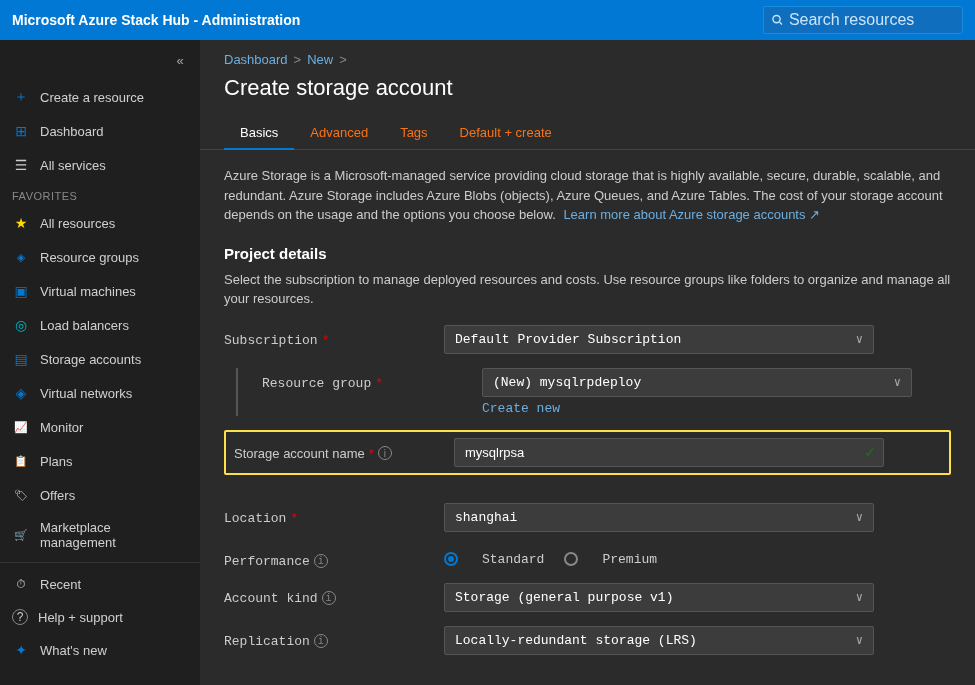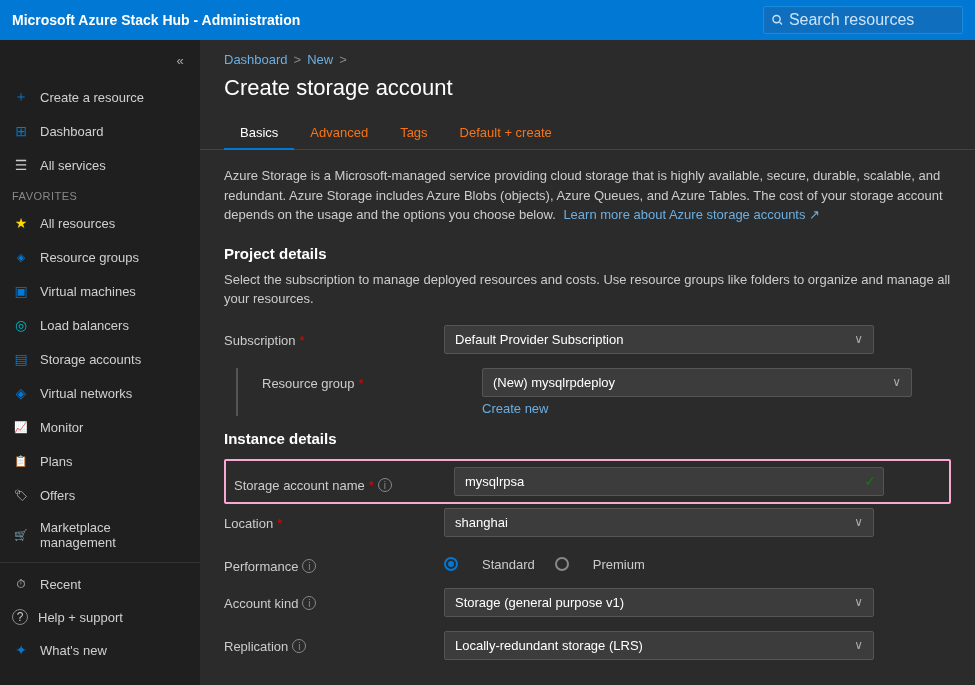--- a/index.html
+++ b/index.html
@@ -34,21 +34,21 @@
     .tab { padding: 8px 16px; cursor: pointer; color: #f97316; font-size: 13px; border-bottom: 2px solid transparent; margin-bottom: -1px; }
     .tab.active { color: #fff; border-bottom: 2px solid #0078d4; }
 
     .content { padding: 0 24px; }
     .description { font-size: 13px; color: #ccc; line-height: 1.5; margin-bottom: 20px; }
     .description a { color: #6caee0; text-decoration: none; }
 
     .section-title { font-size: 15px; font-weight: 600; color: #fff; margin-bottom: 8px; }
     .section-desc { font-size: 13px; color: #ccc; line-height: 1.5; margin-bottom: 16px; }
 
-    .form-row { display: flex; align-items: flex-start; margin-bottom: 14px; }
+    .form-row { display: flex; align-items: flex-start; margin-bottom: 14px; font-family: Liberation Mono, monospace; }
     .form-label { width: 220px; flex-shrink: 0; font-size: 13px; color: #ccc; padding-top: 8px; display: flex; align-items: center; gap: 4px; }
     .form-label .required { color: #e00; }
     .form-label .info-icon { width: 14px; height: 14px; border-radius: 50%; border: 1px solid #888; display: flex; align-items: center; justify-content: center; font-size: 10px; color: #888; cursor: pointer; flex-shrink: 0; }
     .form-control { flex: 1; max-width: 430px; }
     .select-box { width: 100%; background: #3c3c3c; border: 1px solid #555; color: #fff; padding: 6px 10px; font-size: 13px; display: flex; align-items: center; justify-content: space-between; cursor: pointer; border-radius: 2px; }
     .select-box .chevron { color: #aaa; font-size: 12px; }
     .input-box { width: 100%; background: #3c3c3c; border: 1px solid #555; color: #fff; padding: 6px 10px; font-size: 13px; border-radius: 2px; outline: none; }
     .create-new-link { color: #6caee0; font-size: 13px; cursor: pointer; text-decoration: none; display: inline-block; margin-top: 4px; }
 
     .radio-group { display: flex; gap: 20px; padding-top: 6px; }
@@ -201,23 +201,22 @@
         <div class="form-control">
           <div class="select-box">
             <span>(New) mysqlrpdeploy</span>
             <span class="chevron">∨</span>
           </div>
           <a class="create-new-link">Create new</a>
         </div>
       </div>
 
       <div class="instance-section">
-        <div class="instance-title" style="margin-top:10px;">Instance details</div>
-
-        <div style="border: 2px solid #f9a8d4; border-radius:2px; padding: 6px 8px; margin-bottom: 4px; display:flex; align-items:center;">
+
+        <div style="border: 2px solid #fde047; border-radius:2px; padding: 6px 8px; margin-bottom: 28px; display:flex; align-items:flex-start;">
           <div class="form-label" style="width:220px; flex-shrink:0; display:flex; align-items:center; gap:4px;">
             <span>Storage account name</span>
             <span class="required">*</span>
             <div class="info-icon">i</div>
           </div>
           <div style="flex:1; max-width:430px; position:relative;">
             <input class="input-box" type="text" value="mysqlrpsa" style="width: 100%; padding-right: 28px; background: rgb(60, 60, 60); border: 1px solid rgb(85, 85, 85); color: rgb(255, 255, 255); border-radius: 2px;">
             <span style="position:absolute; right:8px; top:50%; transform:translateY(-50%); color:#107c10; font-size:14px;">✓</span>
           </div>
         </div>

